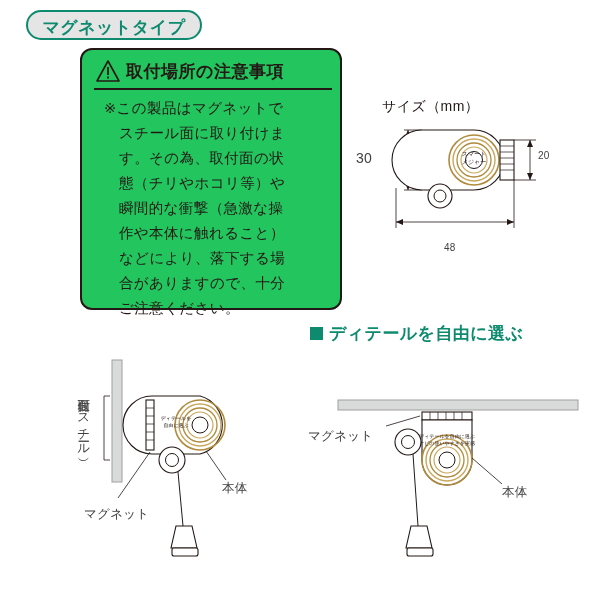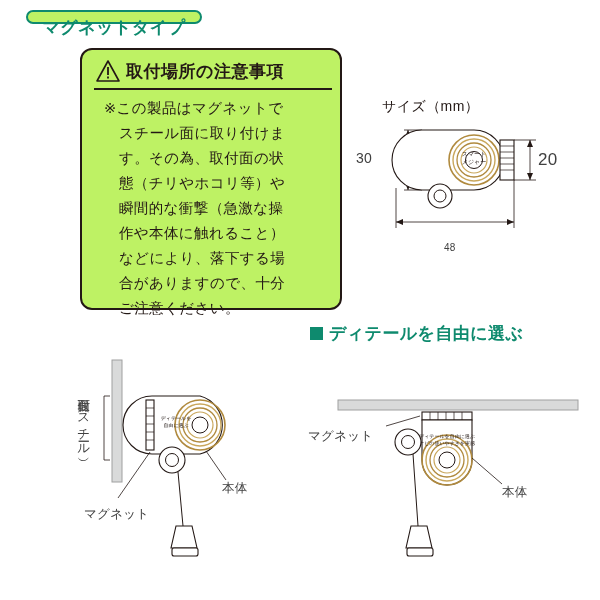--- a/index.html
+++ b/index.html
@@ -9,41 +9,41 @@
     font-family:"Liberation Sans","DejaVu Sans",sans-serif;
     color:#231815;
     position:relative;
     overflow:hidden;
   }
   .page{position:absolute;inset:0;}
 
   
   .header-tag{
     position:absolute;left:26px;top:10px;
-    width:176px;height:14px;
+    width:176px;height:30px;
     border:2px solid #0e8a6e;
     border-radius:15px;
-    background:#bef264;
+    background:#e5e5e5;
     box-sizing:border-box;
   }
   .header-tag span{
     position:absolute;left:0;right:0;top:4px;
     text-align:center;
     font-size:17px;font-weight:bold;
     color:#0e8a6e;
     letter-spacing:0.5px;
   }
 
   
   .caution-box{
     position:absolute;left:80px;top:48px;
     width:262px;height:262px;
     border:2px solid #231815;
     border-radius:12px;
-    background:#bef264;
+    background:#22c55e;
     box-sizing:border-box;
   }
   .caution-title-wrap{
     position:absolute;left:12px;top:8px;width:238px;height:30px;
     border-bottom:2px solid #231815;
   }
   .warn-tri{
     position:absolute;left:2px;top:2px;width:24px;height:22px;
   }
   .caution-title{
@@ -164,21 +164,21 @@
 
       <g stroke="#231815" stroke-width="0.8" fill="none">
         <line x1="18" y1="104" x2="136" y2="104"></line>
         <path d="M18 104 l7 -3 l0 6 z" fill="#231815" stroke="none"></path>
         <path d="M136 104 l-7 -3 l0 6 z" fill="#231815" stroke="none"></path>
         <line x1="18" y1="70" x2="18" y2="110"></line>
         <line x1="136" y1="62" x2="136" y2="110"></line>
       </g>
     </svg>
     <div class="lbl" style="left:-22px;top:32px;font-size:14px;">30</div>
-    <div class="lbl" style="left:160px;top:32px;font-size:17px;">20</div>
+    <div class="lbl" style="left:160px;top:32px;font-size:10px;">20</div>
     <div class="lbl" style="left:66px;top:108px;font-size:10px;margin-top:16px;">48</div>
   </div>
 
   <div class="sec-head sec-head-2">
     <span class="sq"></span><span>ディテールを自由に選ぶ</span>
   </div>
 
   <div class="panel-left">
     <svg width="300" height="252" viewBox="0 0 300 252">
 

